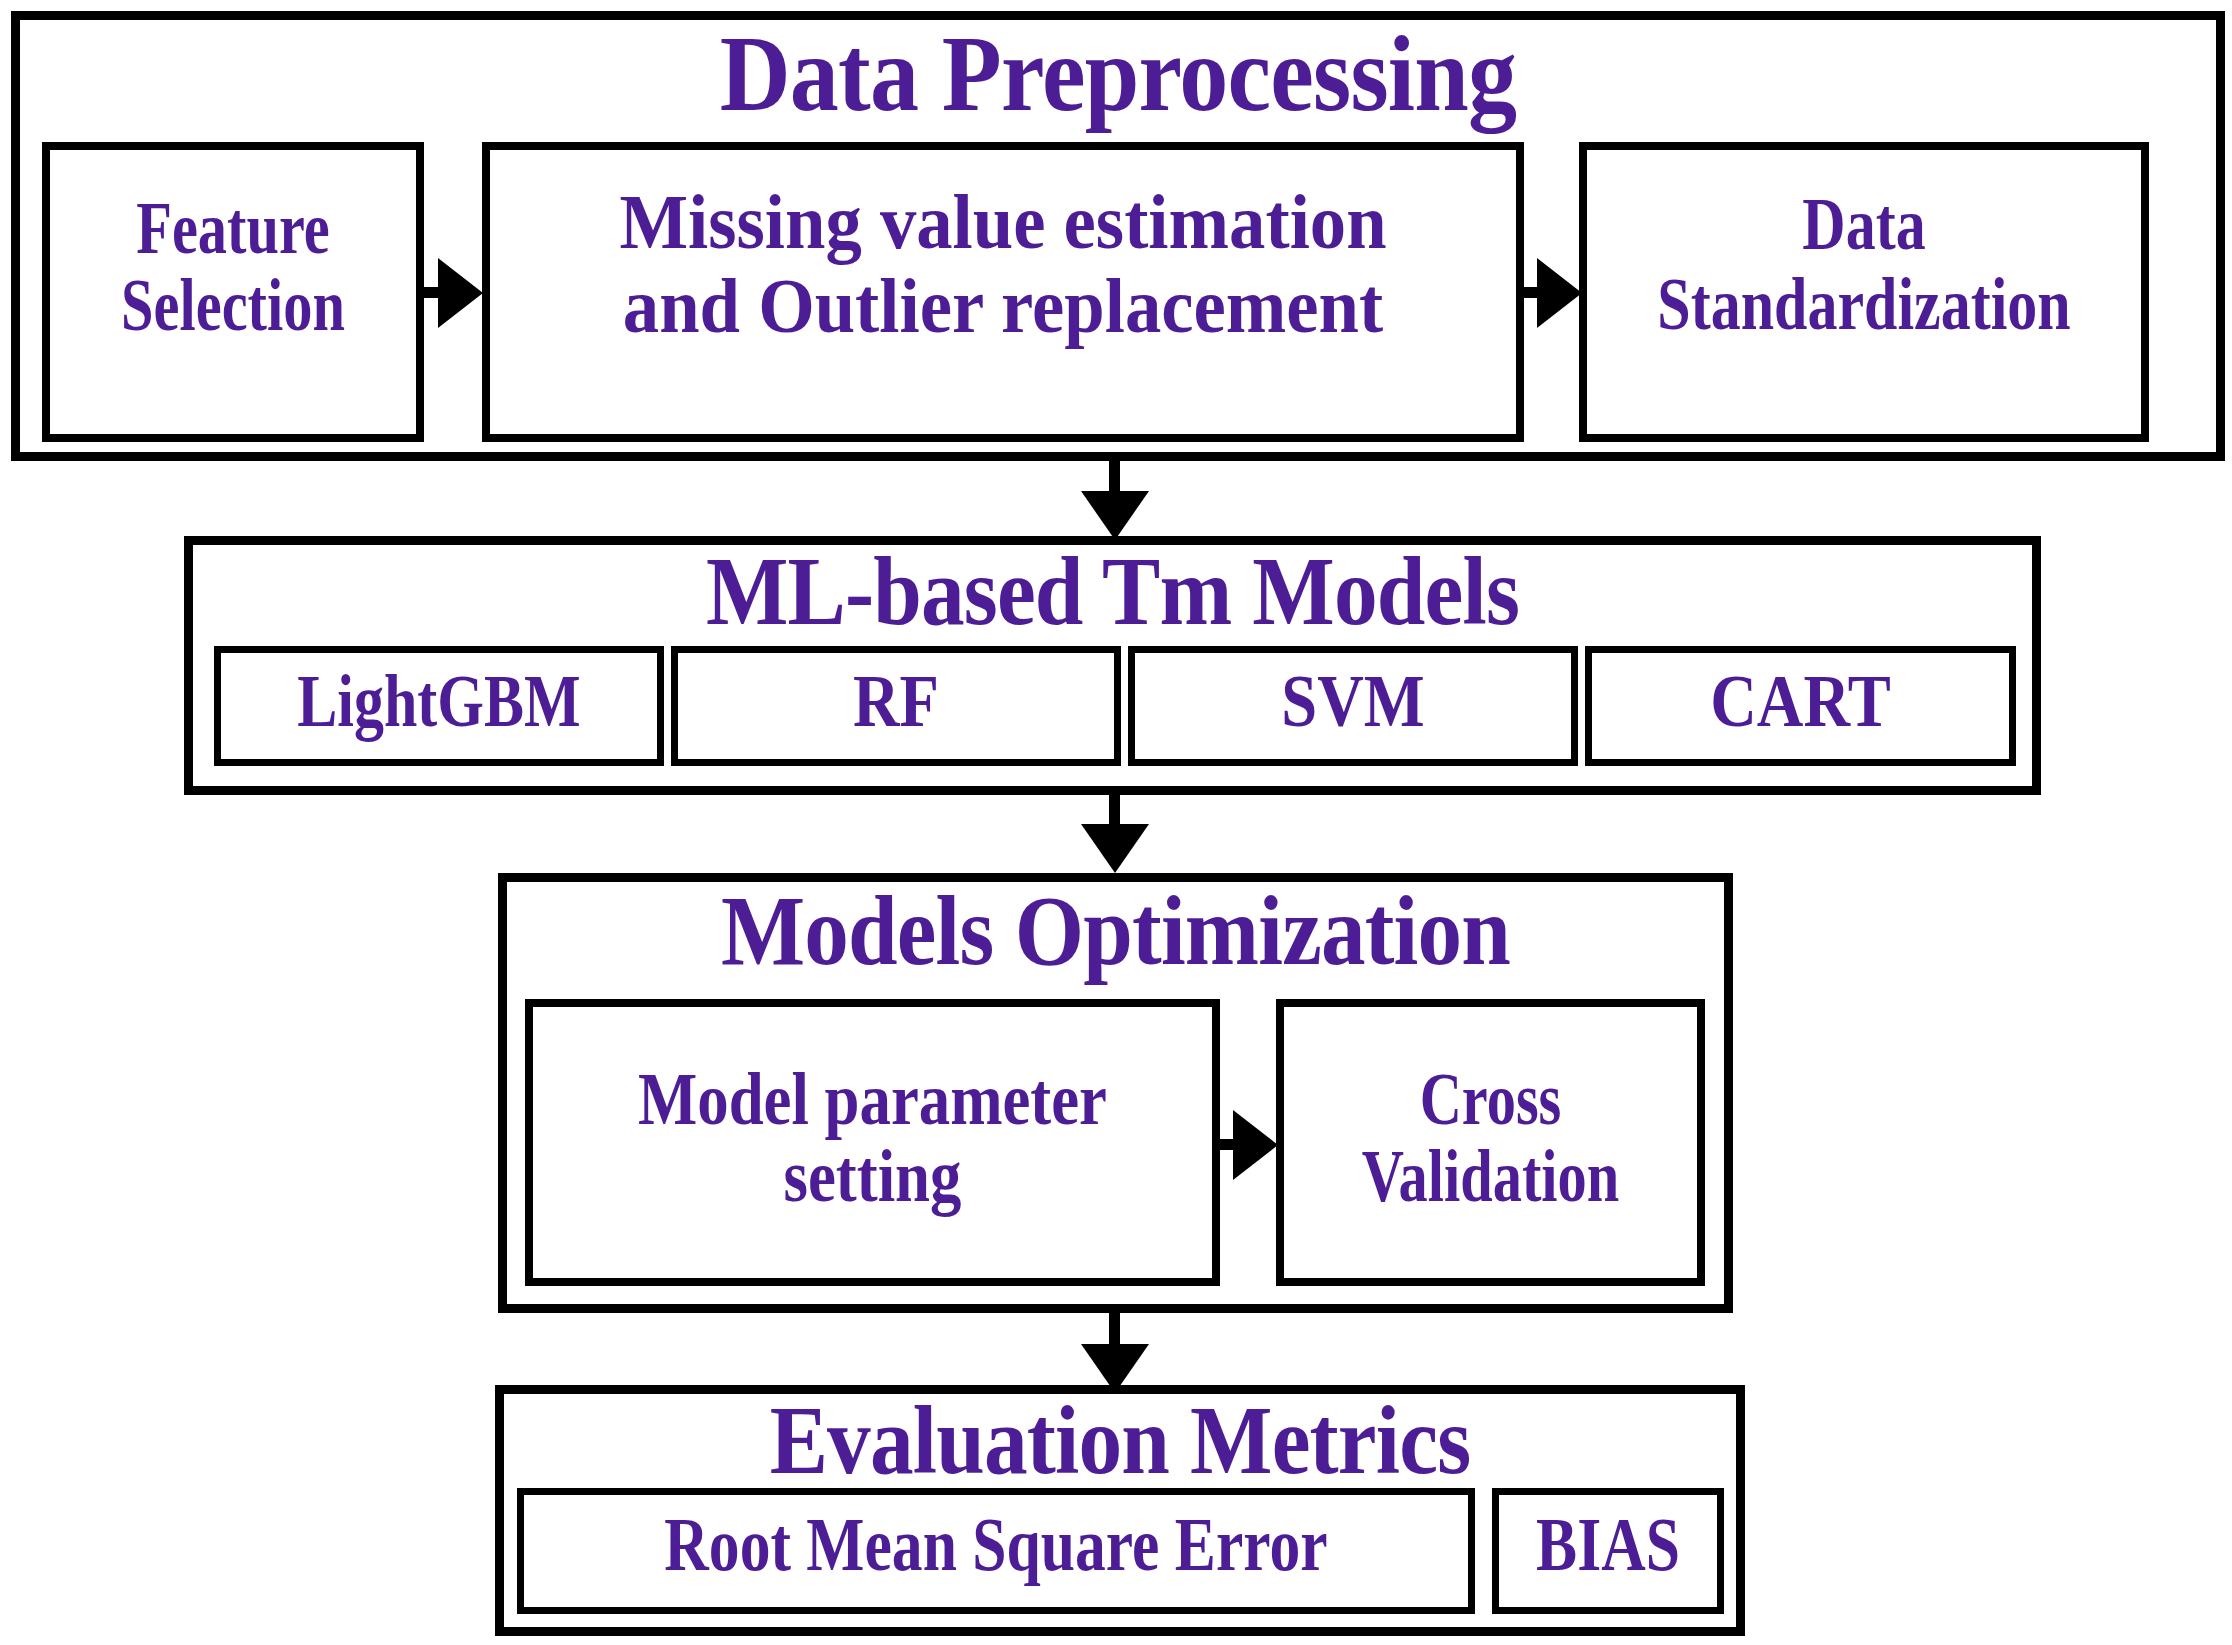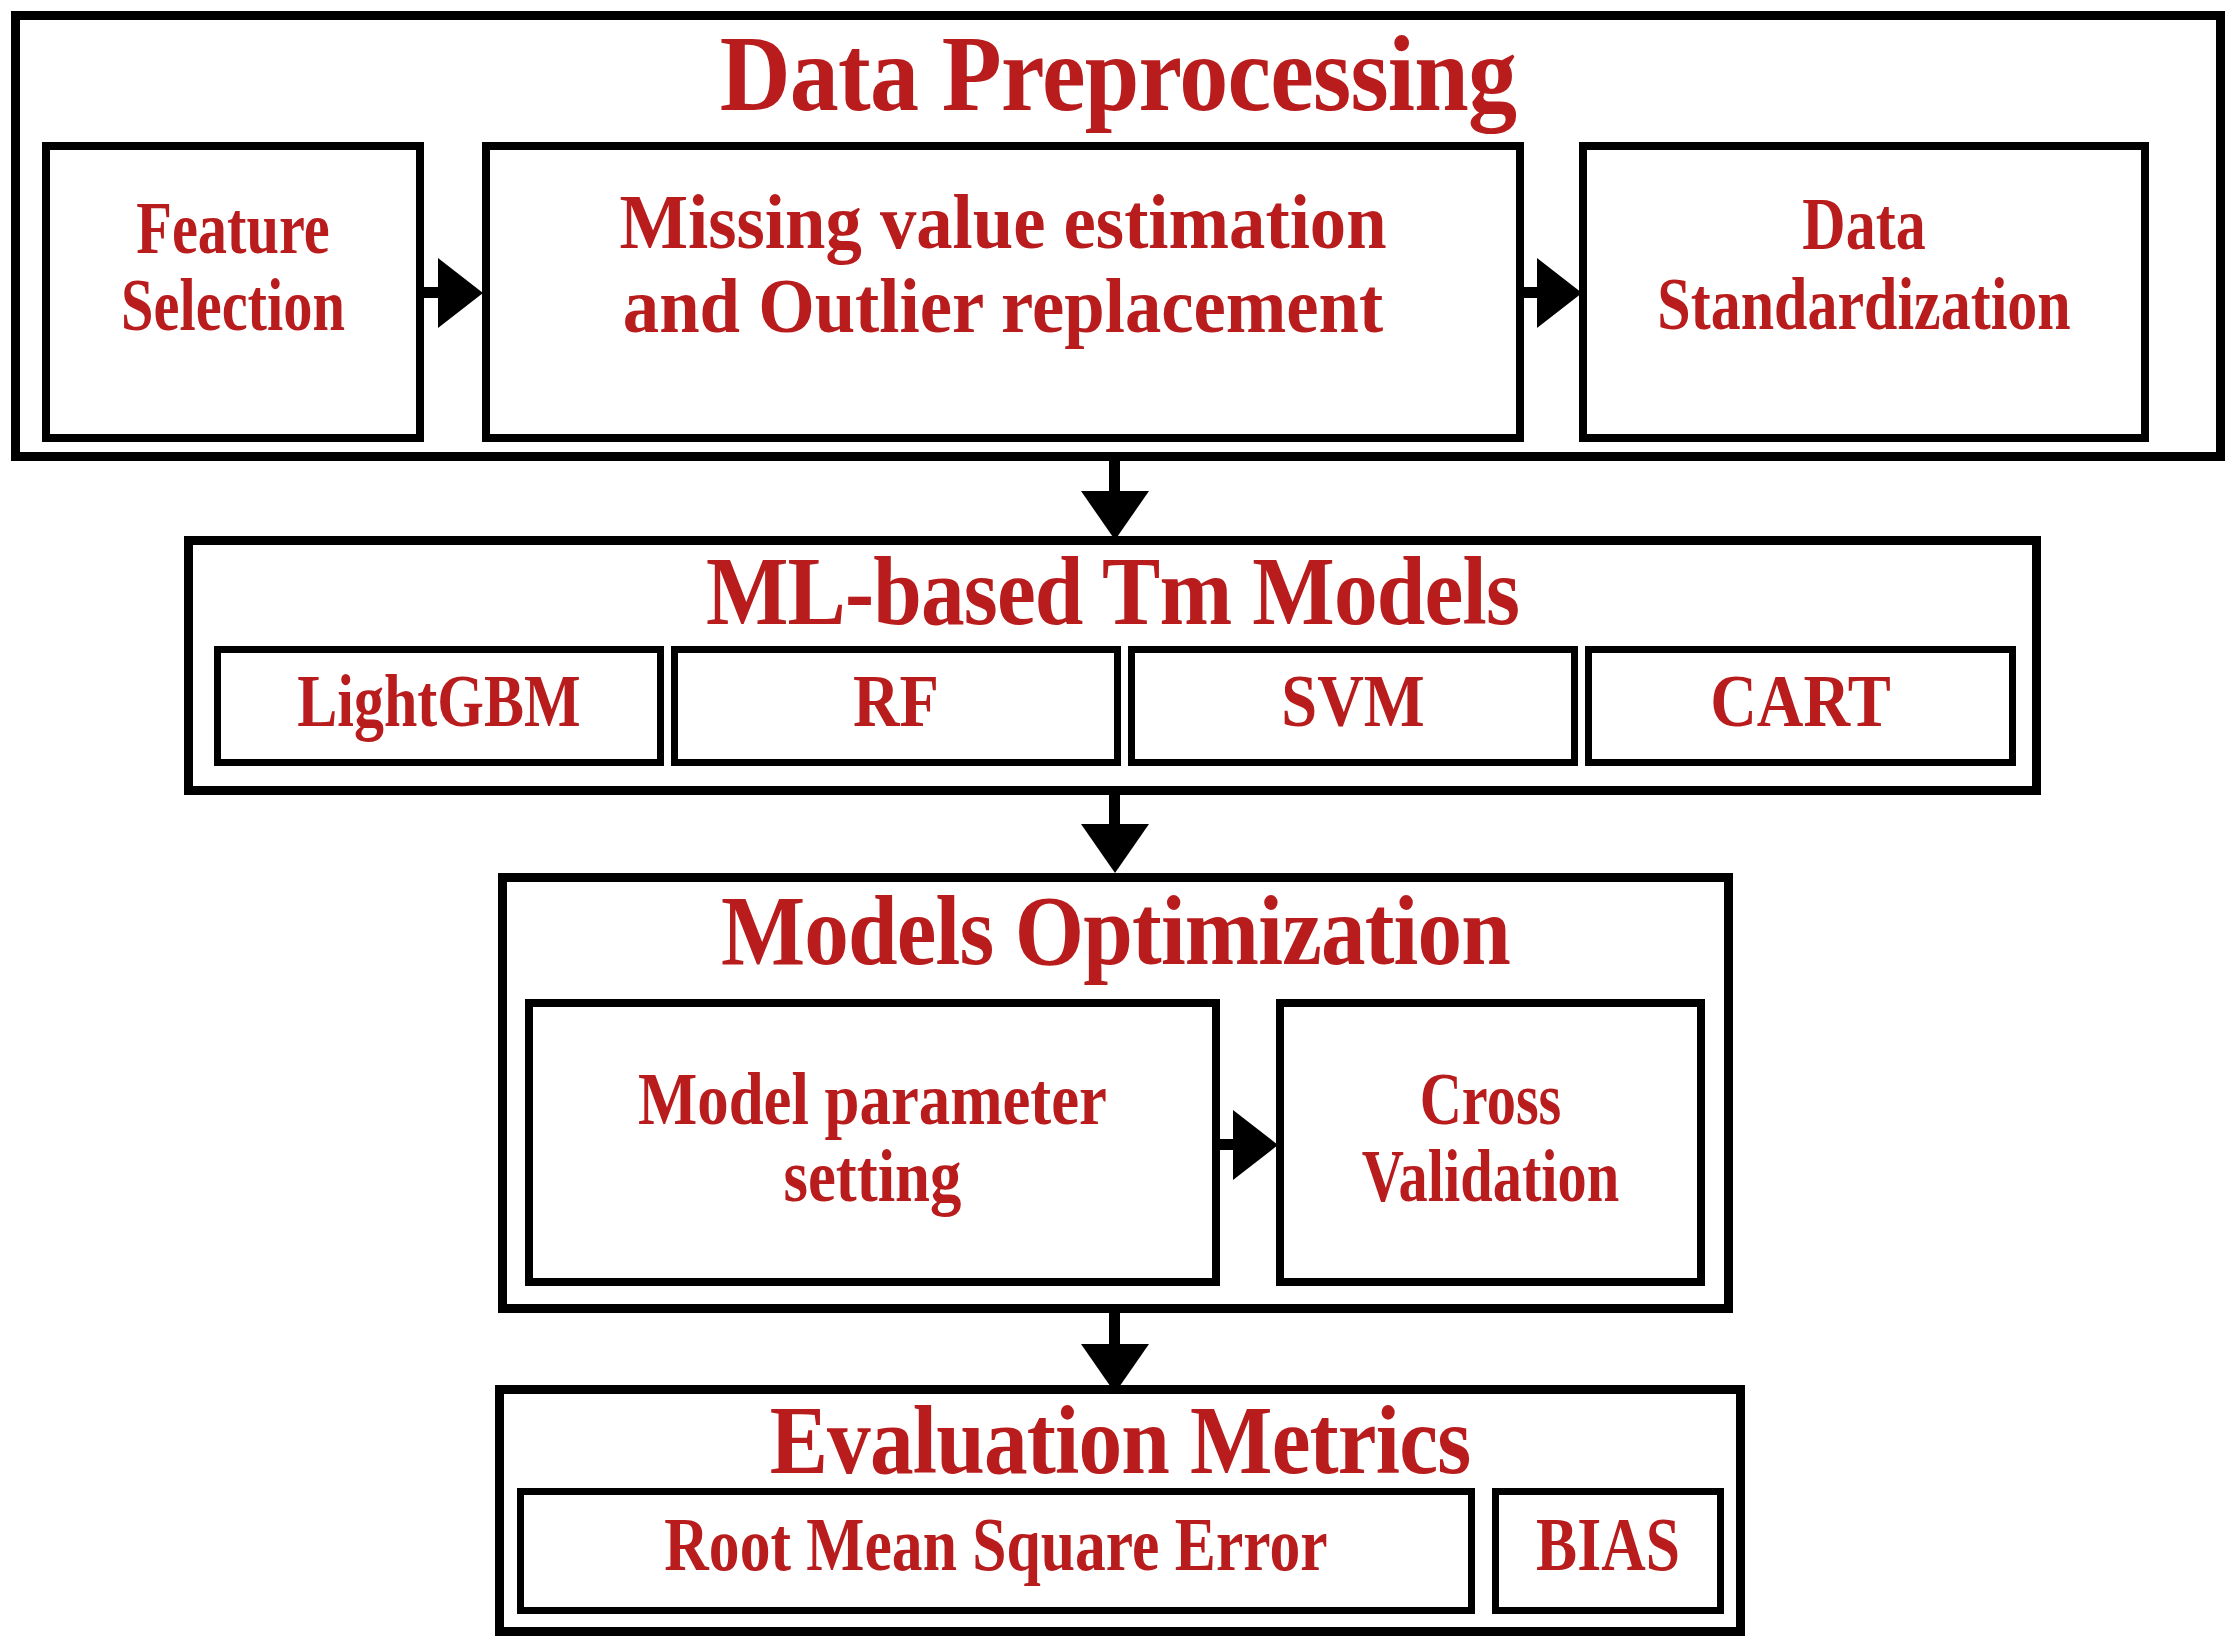--- a/index.html
+++ b/index.html
@@ -7,21 +7,21 @@
     padding: 0;
     background: #ffffff;
   }
   #canvas {
     position: relative;
     width: 2233px;
     height: 1645px;
     background: #ffffff;
     overflow: hidden;
     font-family: "Liberation Serif", "DejaVu Serif", serif;
-    color: #b91c1c;
+    color: #4c1d95;
   }
 
   
   .box {
     position: absolute;
     box-sizing: border-box;
     background: #ffffff;
     border: 9.4px solid #000000;
   }
   .box.inner {

